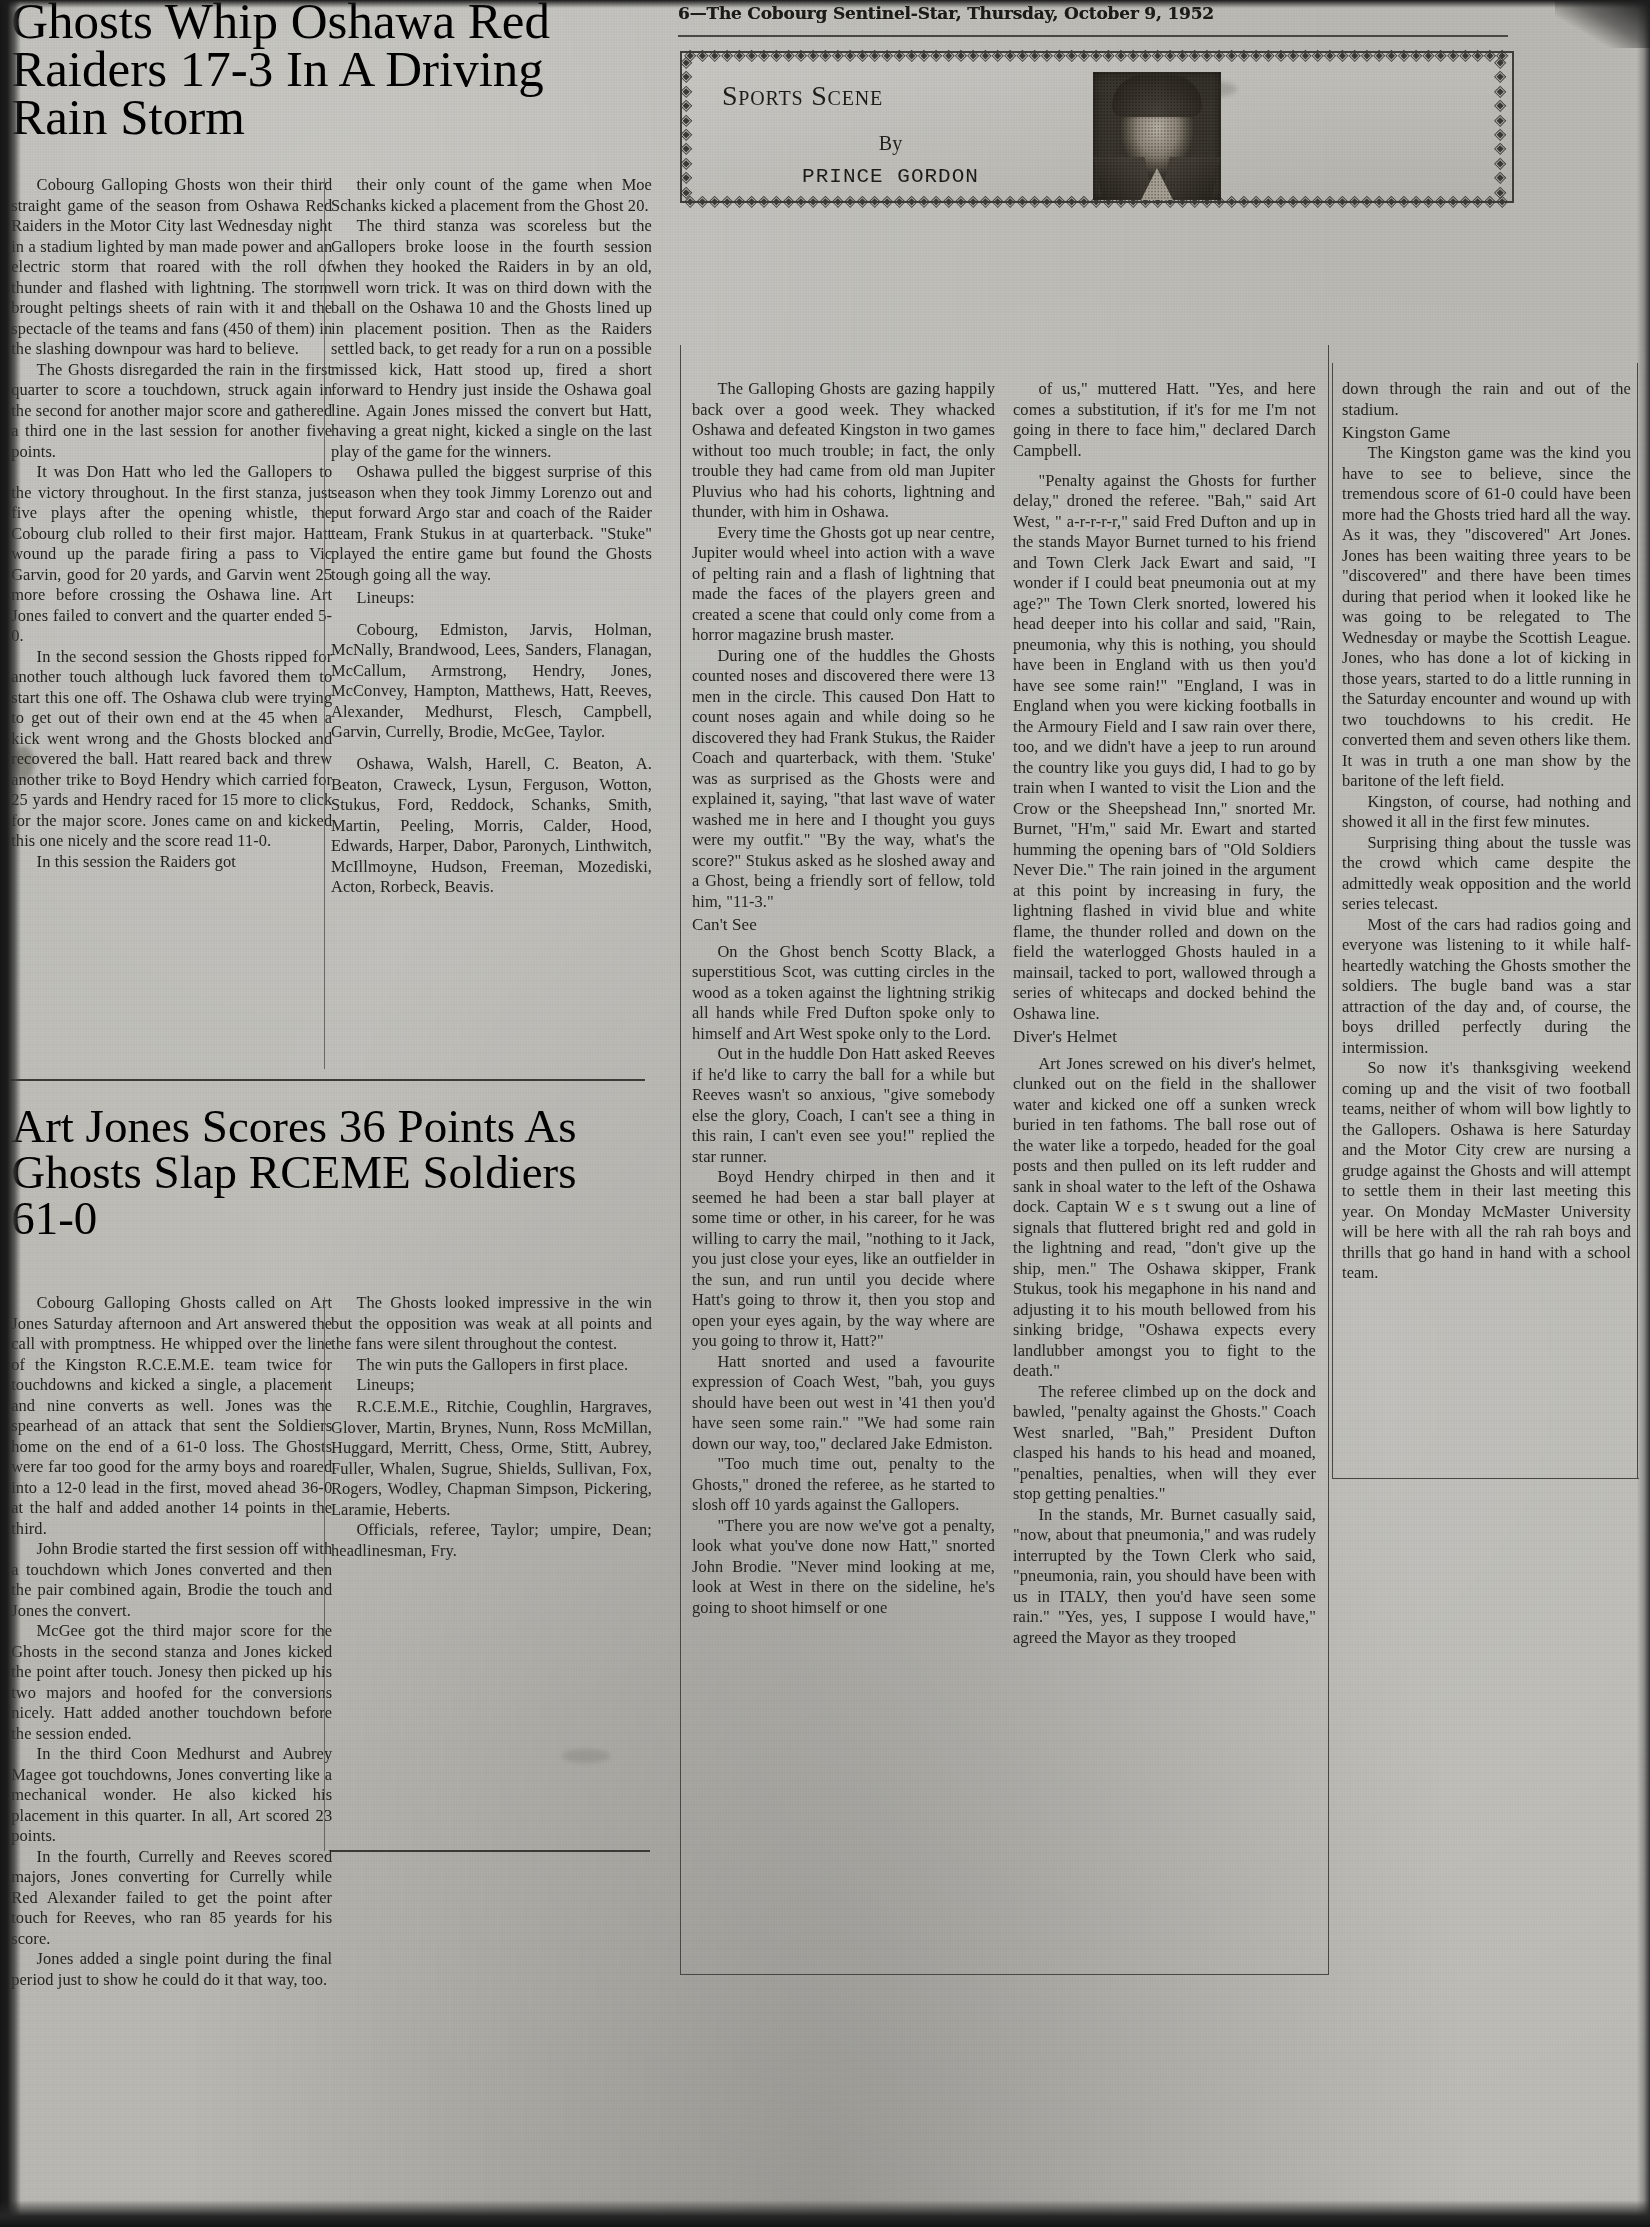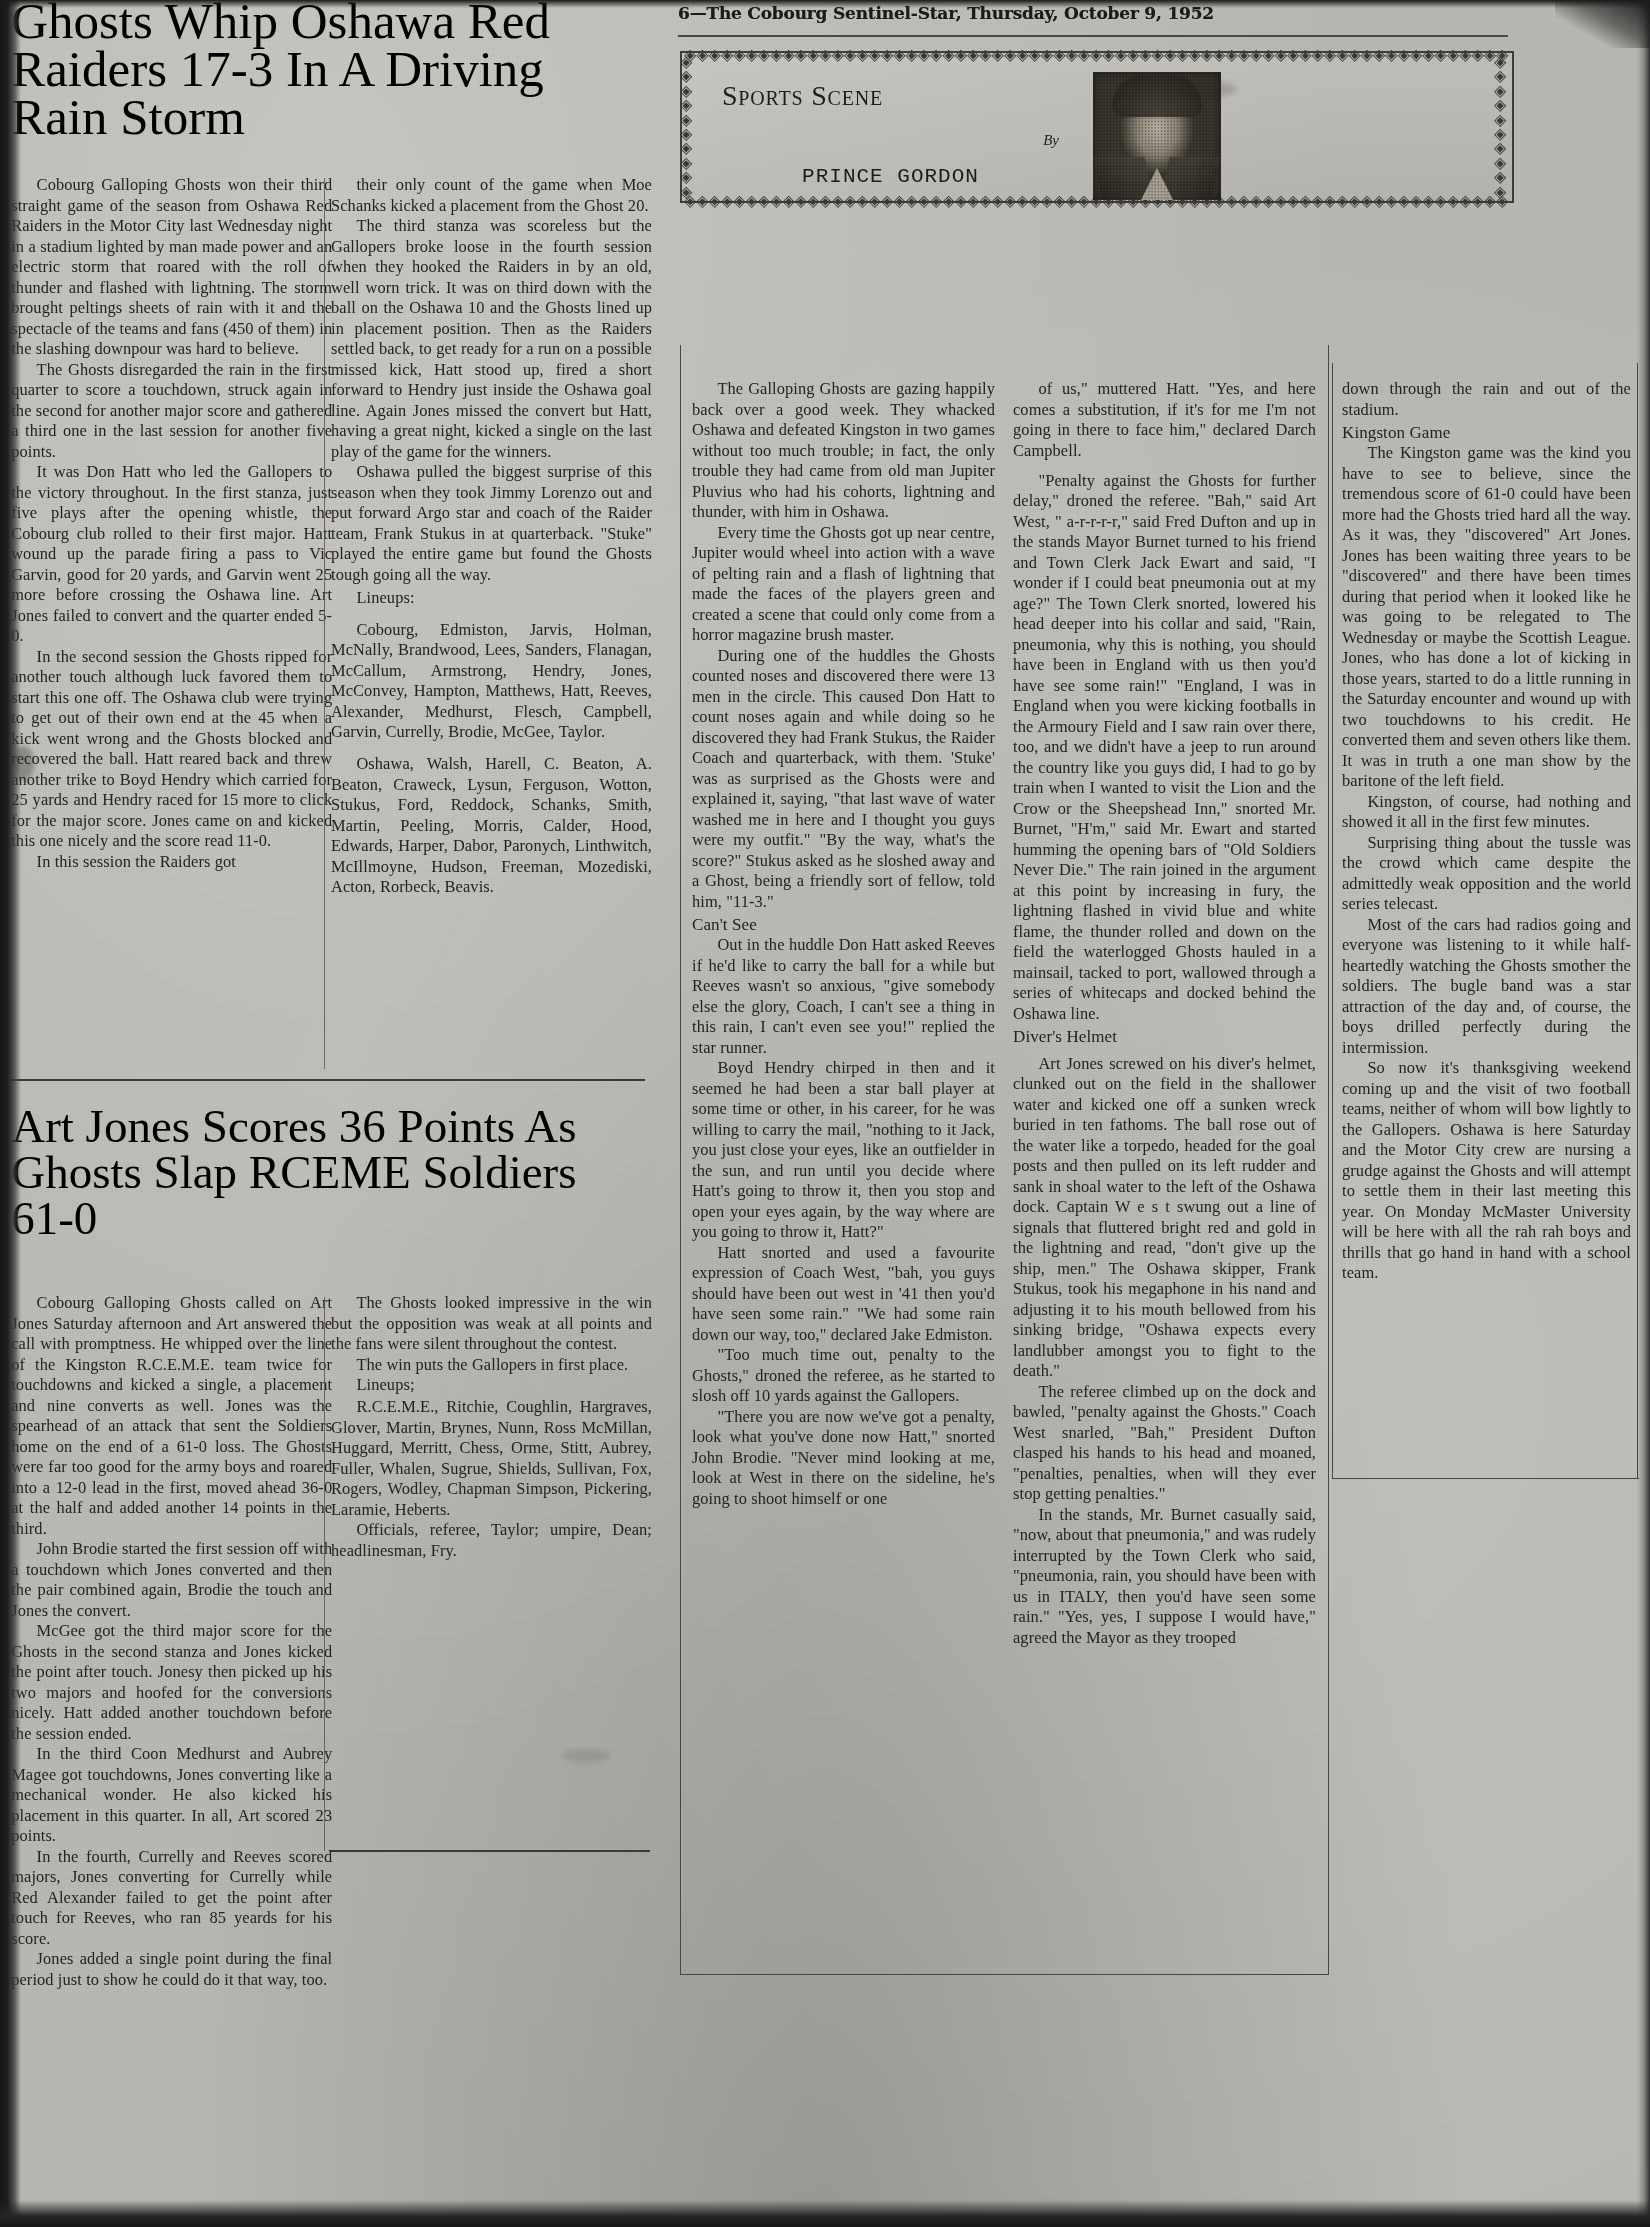--- a/index.html
+++ b/index.html
@@ -71,22 +71,22 @@
   #orn-top{left:684px;top:47px;width:825px;height:17.7px;}
   #orn-bot{left:684px;top:193px;width:825px;height:17.7px;}
   #orn-l{left:680px;top:55px;width:17.7px;height:146px;white-space:normal;
          word-break:break-all;line-height:14.4px;}
   #orn-r{left:1494px;top:55px;width:17.7px;height:146px;white-space:normal;
          word-break:break-all;line-height:14.4px;}
 
   #scene-title{position:absolute;left:722px;top:80px;width:337px;text-align:left;
     font-family:"Liberation Serif", serif;font-size:28px;letter-spacing:0.8px;color:#1e1c19;
     font-variant:small-caps;font-weight:normal;}
-  #scene-by{position:absolute;left:722px;top:132px;width:337px;text-align:right;
-    font-family:"Liberation Serif", serif;font-size:15px;color:#24221e;font-style:italic;}
+  #scene-by{position:absolute;left:722px;top:132px;width:337px;text-align:center;
+    font-family:"Liberation Serif", serif;font-size:20px;color:#24221e;}
   #scene-author{position:absolute;left:722px;top:165px;width:337px;text-align:center;
     font-family:Liberation Mono, monospace;font-size:21px;letter-spacing:1px;color:#1e1c19;}
 
   
   #portrait{position:absolute;left:1093px;top:72px;width:128px;height:128px;
     background:
       radial-gradient(ellipse 37px 47px at 50% 44%, #b9b2a6 0%, #8e8679 55%, #5d574c 80%, #3b372f 100%),
       linear-gradient(180deg,#6a6459 0%,#544f45 58%,#35312b 100%);
     box-shadow:inset 0 0 11.2px rgba(0,0,0,.55);
   }
@@ -196,20 +196,21 @@
   <div id="scene-body-border"></div>
   <div id="right-col-border"></div>
   <div id="right-col-border2"></div>
   <div id="right-col-bottom"></div>
 
   <div class="col" style="left:692px;top:379px;width:303px;">
     <p>The Galloping Ghosts are gazing happily back over a good week. They whacked Oshawa and defeated Kingston in two games without too much trouble; in fact, the only trouble they had came from old man Jupiter Pluvius who had his cohorts, lightning and thunder, with him in Oshawa.</p>
     <p>Every time the Ghosts got up near centre, Jupiter would wheel into action with a wave of pelting rain and a flash of lightning that made the faces of the players green and created a scene that could only come from a horror magazine brush master.</p>
     <p>During one of the huddles the Ghosts counted noses and discovered there were 13 men in the circle. This caused Don Hatt to count noses again and while doing so he discovered they had Frank Stukus, the Raider Coach and quarterback, with them. 'Stuke' was as surprised as the Ghosts were and explained it, saying, "that last wave of water washed me in here and I thought you guys were my outfit." "By the way, what's the score?" Stukus asked as he sloshed away and a Ghost, being a friendly sort of fellow, told him, "11-3."</p>
     <p class="sub">Can't See</p>
+    <p style="margin-top:6.4px;">On the Ghost bench Scotty Black, a superstitious Scot, was cutting circles in the wood as a token against the lightning strikig all hands while Fred Dufton spoke only to himself and Art West spoke only to the Lord.</p>
     <p>Out in the huddle Don Hatt asked Reeves if he'd like to carry the ball for a while but Reeves wasn't so anxious, "give somebody else the glory, Coach, I can't see a thing in this rain, I can't even see you!" replied the star runner.</p>
     <p>Boyd Hendry chirped in then and it seemed he had been a star ball player at some time or other, in his career, for he was willing to carry the mail, "nothing to it Jack, you just close your eyes, like an outfielder in the sun, and run until you decide where Hatt's going to throw it, then you stop and open your eyes again, by the way where are you going to throw it, Hatt?"</p>
     <p>Hatt snorted and used a favourite expression of Coach West, "bah, you guys should have been out west in '41 then you'd have seen some rain." "We had some rain down our way, too," declared Jake Edmiston.</p>
     <p>"Too much time out, penalty to the Ghosts," droned the referee, as he started to slosh off 10 yards against the Gallopers.</p>
     <p>"There you are now we've got a penalty, look what you've done now Hatt," snorted John Brodie. "Never mind looking at me, look at West in there on the sideline, he's going to shoot himself or one</p>
   </div>
 
   <div class="col" style="left:1013px;top:379px;width:303px;">
     <p>of us," muttered Hatt. "Yes, and here comes a substitution, if it's for me I'm not going in there to face him," declared Darch Campbell.</p>
     <p style="margin-top:9.6px;">"Penalty against the Ghosts for further delay," droned the referee. "Bah," said Art West, " a-r-r-r-r," said Fred Dufton and up in the stands Mayor Burnet turned to his friend and Town Clerk Jack Ewart and said, "I wonder if I could beat pneumonia out at my age?" The Town Clerk snorted, lowered his head deeper into his collar and said, "Rain, pneumonia, why this is nothing, you should have been in England with us then you'd have see some rain!" "England, I was in England when you were kicking footballs in the Armoury Field and I saw rain over there, too, and we didn't have a jeep to run around the country like you guys did, I had to go by train when I wanted to visit the Lion and the Crow or the Sheepshead Inn," snorted Mr. Burnet, "H'm," said Mr. Ewart and started humming the opening bars of "Old Soldiers Never Die." The rain joined in the argument at this point by increasing in fury, the lightning flashed in vivid blue and white flame, the thunder rolled and down on the field the waterlogged Ghosts hauled in a mainsail, tacked to port, wallowed through a series of whitecaps and docked behind the Oshawa line.</p>

